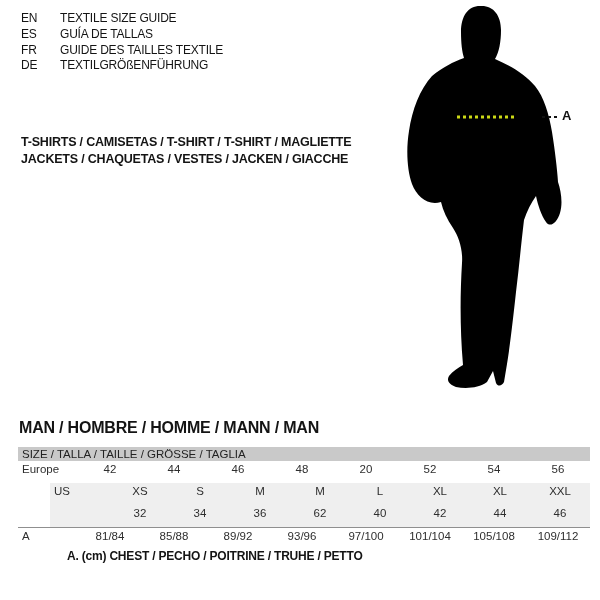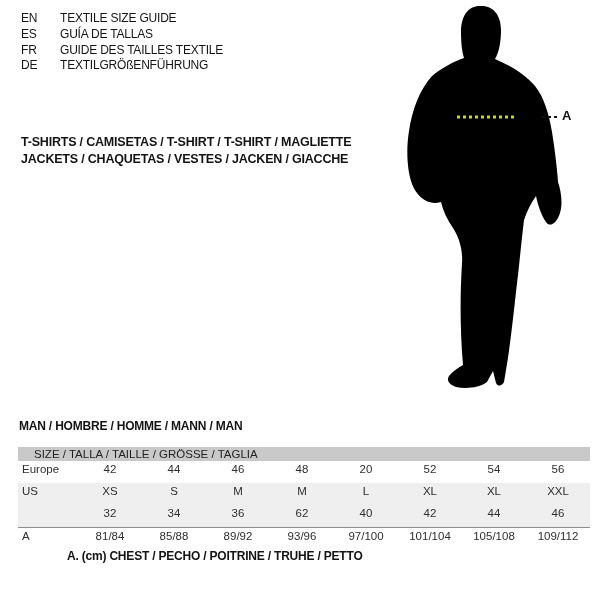--- a/index.html
+++ b/index.html
@@ -26,31 +26,31 @@
   .categories{position:absolute;left:21px;top:95px;margin-top:39px;}
   .category-line{font-weight:bold;font-size:12.5px;line-height:16.5px;letter-spacing:-0.2px;}
   
   .figure-area{position:absolute;left:400px;top:0;width:200px;height:395px;}
   .figure-area svg{display:block;width:200px;height:395px;}
   .measure-label{
     position:absolute;left:562px;top:109px;
     font-size:13px;font-weight:bold;color:#111;line-height:14px;
   }
   
-  .man-heading{position:absolute;left:19px;top:419px;font-weight:bold;font-size:12px;letter-spacing:-0.2px;}
+  .man-heading{position:absolute;left:19px;top:419px;font-weight:bold;font-size:16px;letter-spacing:-0.2px;}
   
   .size-table{position:absolute;left:18px;top:447px;width:572px;font-size:11.5px;color:var(--table-ink);}
   .table-header{
     background:var(--header-bg);
     height:14px;line-height:14px;
-    padding-left:16px;
+    padding-left:4px;
     color:#222;
   }
   .t-row{display:flex;height:22px;line-height:17px;}
-  .t-row.alt{background:var(--alt-bg);}
+  .t-row.alt{background:var(--alt-bg);margin-left:32px;}
   .t-row.topline{border-top:1px solid #8f8f8f;}
   .t-label{flex:0 0 60px;padding-left:4px;text-align:left;}
   .t-cell{flex:1 1 0;text-align:center;}
   
   .footer-note{position:absolute;left:20px;top:549px;font-weight:bold;font-size:12px;letter-spacing:-0.2px;margin-left:47px;}
 </style>
 </head>
 <body>
 
 <div class="lang-list">

